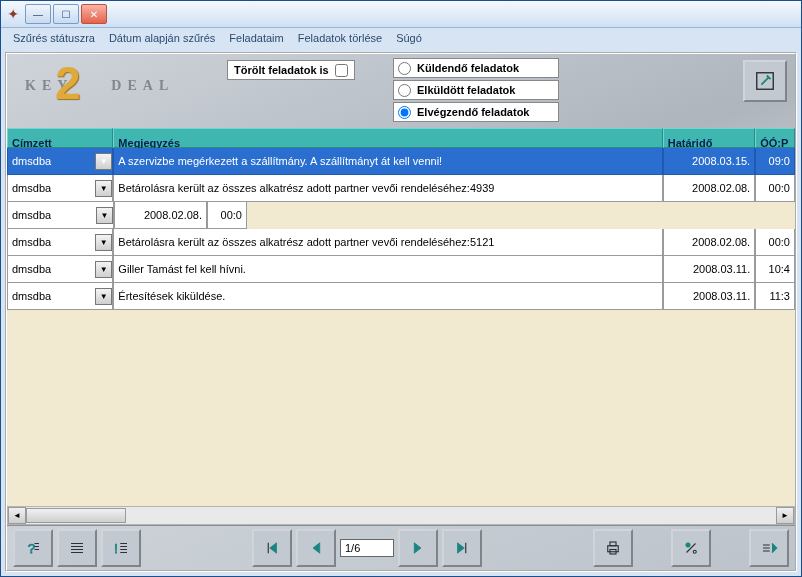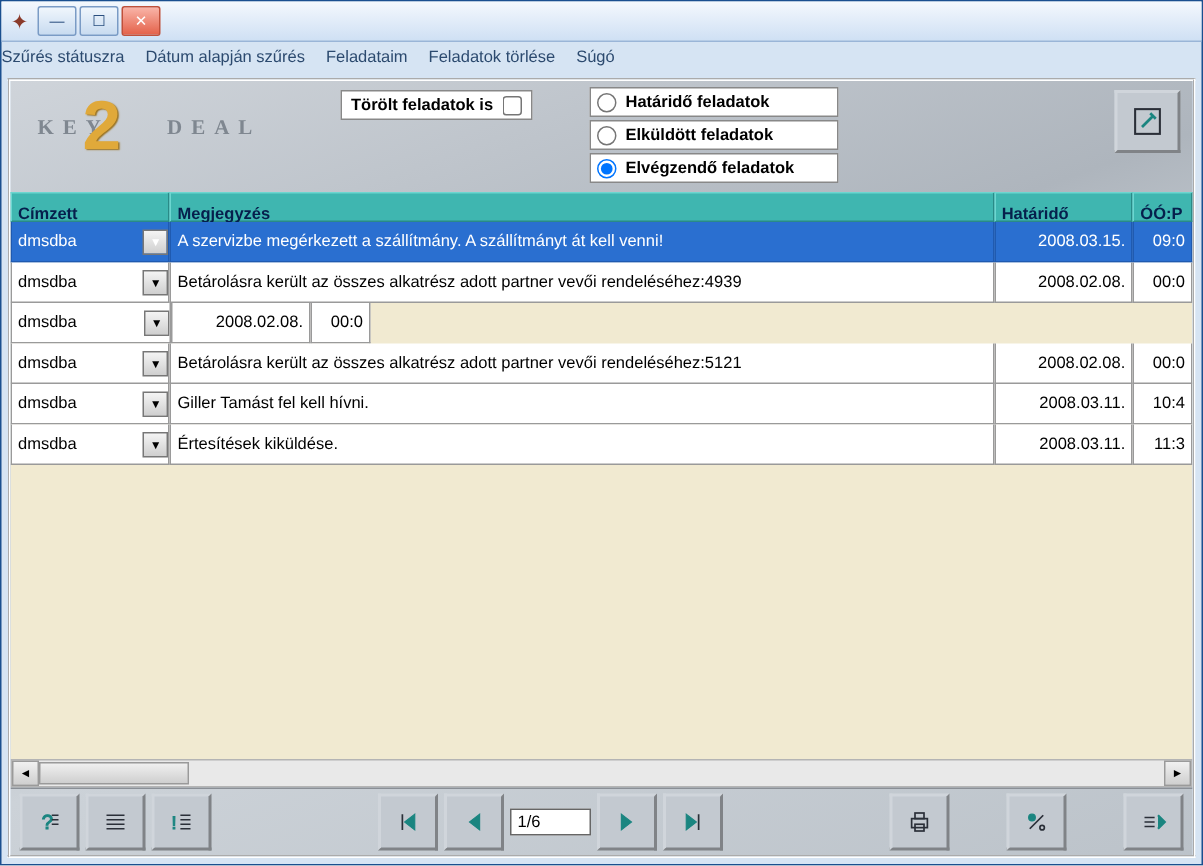--- a/index.html
+++ b/index.html
@@ -3,21 +3,21 @@
 <meta charset="utf-8">
 <style>
   html,body{margin:0;padding:0;font-family:Tahoma,Arial,sans-serif;font-size:11px;background:#e4e4e4}
   .window{width:802px;height:577px;box-sizing:border-box;border:1px solid #1a4f8f;background:#d6e4f3;position:relative;display:flex;flex-direction:column}
   .titlebar{height:26px;background:linear-gradient(#f4f8fd,#cfe0f4);display:flex;align-items:center;padding:0 4px;border-bottom:1px solid #9ab5d7}
   .titlebar .app-icon{width:16px;height:16px;margin-right:4px;display:inline-flex;align-items:center;justify-content:center;font-size:14px;color:#8a3a2a}
   .titlebar .title{color:#3a5f8f;font-weight:bold;flex:1}
   .winbtns{display:flex;gap:2px}
   .winbtn{width:24px;height:18px;border:1px solid #7a9bc5;background:linear-gradient(#f0f6fc,#c8dbf0);border-radius:2px;display:flex;align-items:center;justify-content:center;font-size:10px;color:#2a4f7f;cursor:pointer}
   .winbtn.close{background:linear-gradient(#f9b4a8,#e4624a);color:#fff;border-color:#c0503a}
-  .menubar{height:20px;display:flex;align-items:center;padding:0 0;gap:14px;color:#2c4a6f}
+  .menubar{height:20px;display:flex;align-items:center;padding:0 12px;gap:14px;color:#2c4a6f}
   .menubar span{cursor:pointer}
   .content{flex:1;margin:4px;border:2px groove #fff;background:linear-gradient(160deg,#cfd4da,#aeb5bd 40%,#ccd2d8 60%,#bcc3ca);display:flex;flex-direction:column;position:relative;overflow:hidden}
   .top-area{height:74px;position:relative;flex-shrink:0}
   .logo{position:absolute;left:18px;top:24px;font-family:Georgia,serif;color:#7f8790;letter-spacing:6px;font-size:14px;font-weight:bold}
   .logo .two{font-family:Arial,sans-serif;font-size:46px;color:#e0a93a;letter-spacing:0;font-weight:bold;position:absolute;left:30px;top:-22px;text-shadow:1px 1px 1px #9a7220}
   .deleted{position:absolute;left:220px;top:6px;display:flex;align-items:center;gap:6px;background:#fff;border:1px solid #888;height:18px;padding:0 6px;font-weight:bold}
   .deleted input{margin:0}
   .radios{position:absolute;left:386px;top:4px;display:flex;flex-direction:column;gap:2px}
   .radios label{display:flex;align-items:center;gap:6px;background:#fff;border:1px solid #888;height:18px;padding:0 10px 0 4px;font-weight:bold;width:150px}
   .radios input{margin:0}
@@ -78,21 +78,21 @@
         KEY&nbsp;&nbsp;&nbsp;&nbsp;DEAL
         <span class="two">2</span>
       </div>
       <label class="deleted">
         <span>Törölt feladatok is</span>
         <input type="checkbox" style="">
       </label>
       <div class="radios">
         <label>
             <input type="radio" name="tf" style="">
-            <span>Határidő feladatok</span>
+            <span>Küldendő feladatok</span>
           </label>
         <label>
             <input type="radio" name="tf" style="">
             <span>Elküldött feladatok</span>
           </label>
         <label>
             <input type="radio" name="tf" checked="" style="">
             <span>Elvégzendő feladatok</span>
           </label>
       </div>

